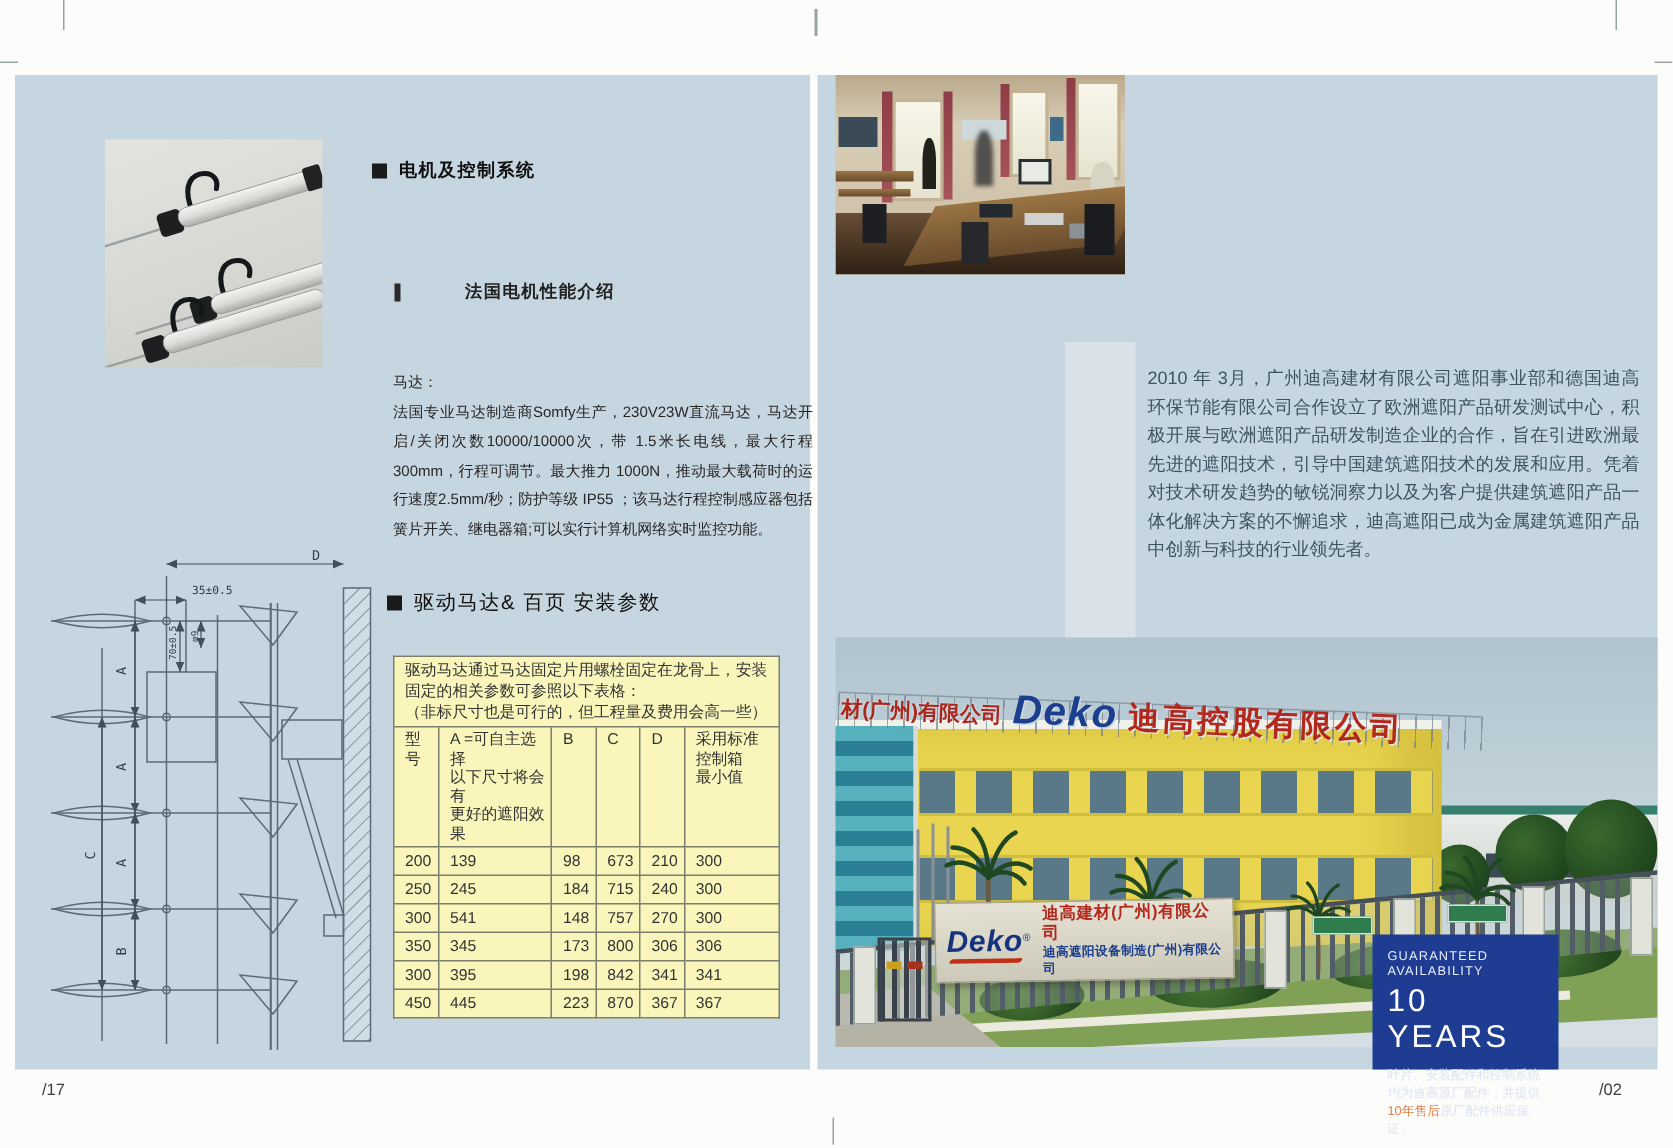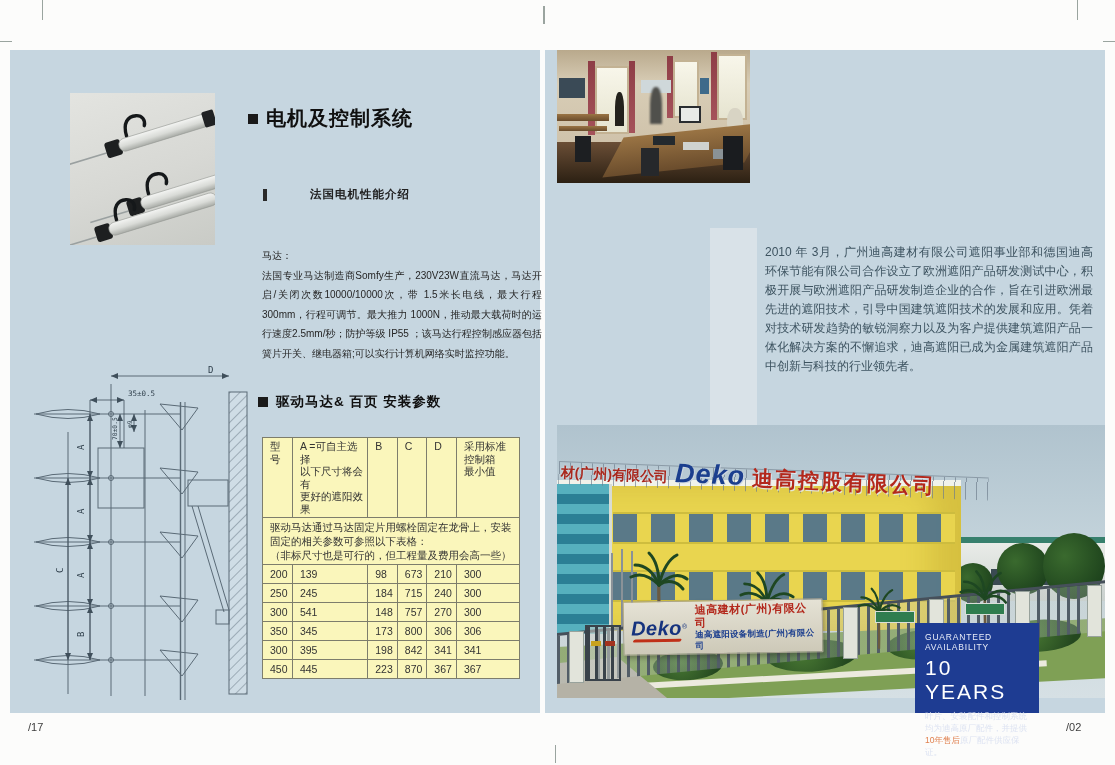--- a/index.html
+++ b/index.html
@@ -18,23 +18,23 @@
   .crop{position:absolute;background:#9aa49f;}
 
   
   .product-img{
     left:60px;top:43px;width:145px;height:152px;
     background:linear-gradient(160deg,#e3e4e0 0%,#d7d8d4 55%,#c9cbc6 100%);
     overflow:hidden;
   }
   .h1-row{left:238px;top:55px;display:flex;align-items:center;gap:8px;}
   .sq{width:10px;height:10px;background:#1a1a1a;flex:0 0 auto;}
-  .h1-text{font-size:20px;font-weight:bold;color:#101010;letter-spacing:1px;}
+  .h1-text{font-size:12px;font-weight:bold;color:#101010;letter-spacing:1px;}
   .h2-row{left:248px;top:343px;display:flex;align-items:center;gap:8px;}
-  .h2-text{font-size:13.5px;font-weight:bold;color:#101010;letter-spacing:1px;}
+  .h2-text{font-size:13.5px;font-weight:normal;color:#101010;letter-spacing:1px;}
   .sub-row{left:253px;top:137px;display:flex;align-items:center;gap:7px;}
   .vbar{width:4px;height:12px;background:#2a2a2a;flex:0 0 auto;}
   .sub-text{font-size:11.5px;font-weight:bold;color:#222;letter-spacing:1px;margin-left:36px;}
   .body-text{
     left:252px;top:196px;width:280px;
     font-size:10px;line-height:19.5px;color:#262626;
     white-space:pre-line;text-align:justify;
   }
   
   .params-table{
@@ -215,33 +215,33 @@
     <colgroup>
       <col class="c-model">
         <col class="c-a">
         <col class="c-b">
         <col class="c-c">
         <col class="c-d">
         <col class="c-min">
     </colgroup>
     <tbody>
       <tr>
+        <td colspan="6" class="intro-cell">驱动马达通过马达固定片用螺栓固定在龙骨上，安装固定的相关参数可参照以下表格：
+（非标尺寸也是可行的，但工程量及费用会高一些）</td>
+      </tr>
+      <tr>
         <th>型号</th>
         <th>A =可自主选择
 以下尺寸将会有
 更好的遮阳效果</th>
         <th>B</th>
         <th>C</th>
         <th>D</th>
         <th>采用标准控制箱
 最小值</th>
-      </tr>
-      <tr>
-        <td colspan="6" class="intro-cell">驱动马达通过马达固定片用螺栓固定在龙骨上，安装固定的相关参数可参照以下表格：
-（非标尺寸也是可行的，但工程量及费用会高一些）</td>
       </tr>
     </tbody>
     <tbody>
         <tr>
           <td>200</td>
           <td>139</td>
           <td>98</td>
           <td>673</td>
           <td>210</td>
           <td>300</td>

